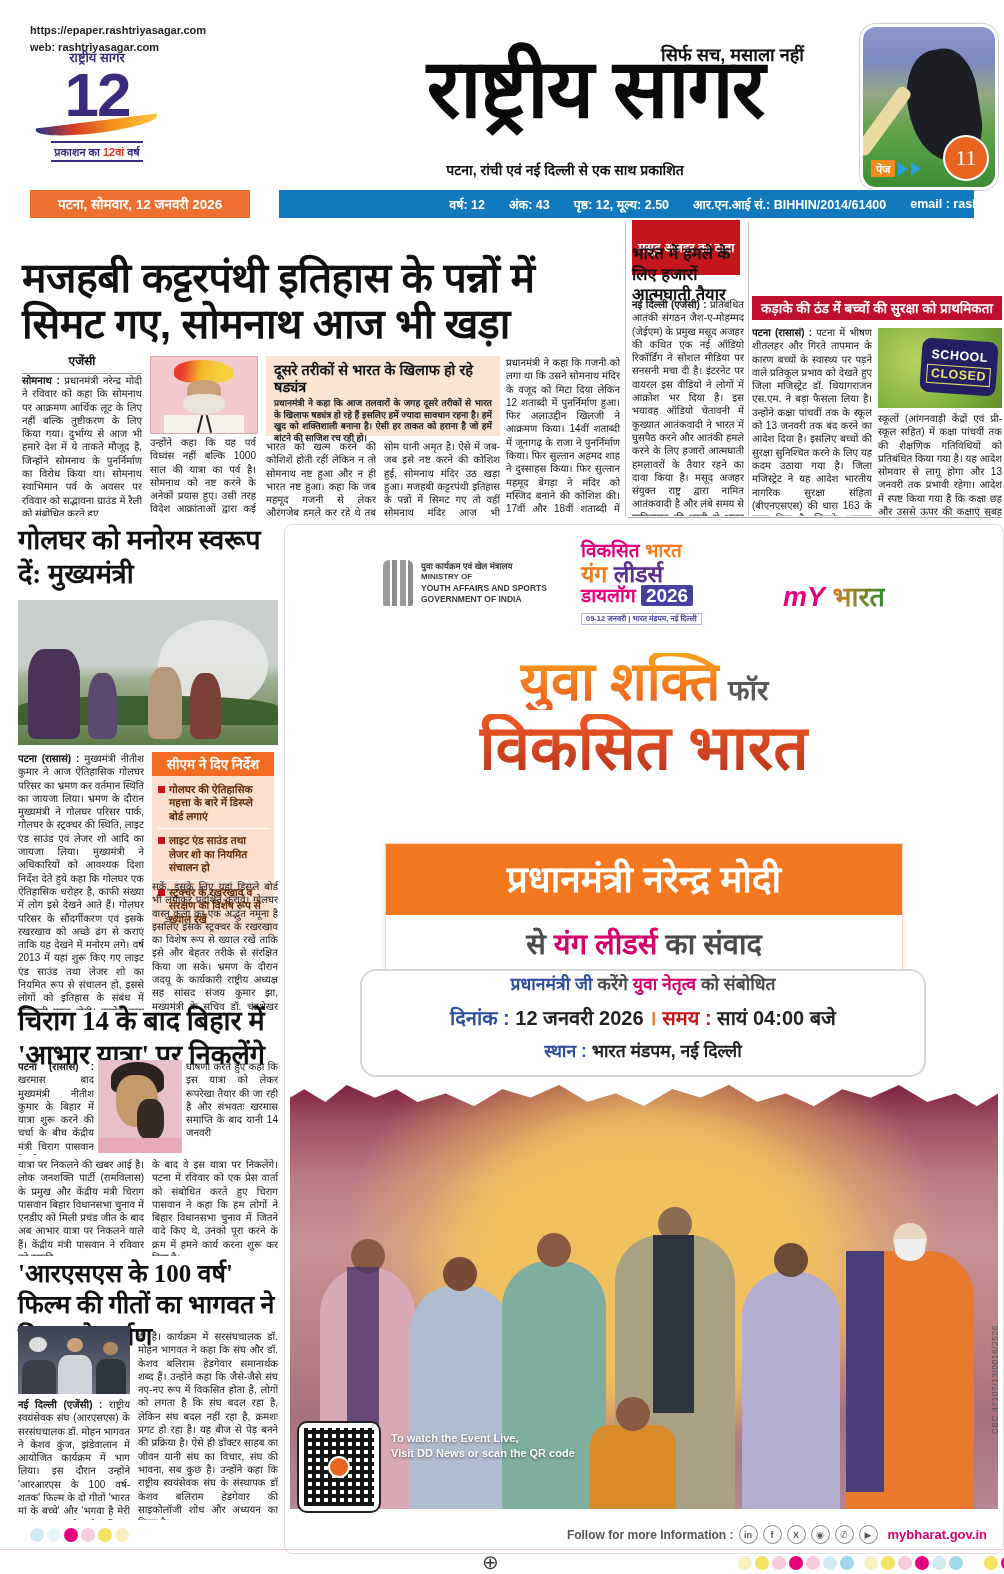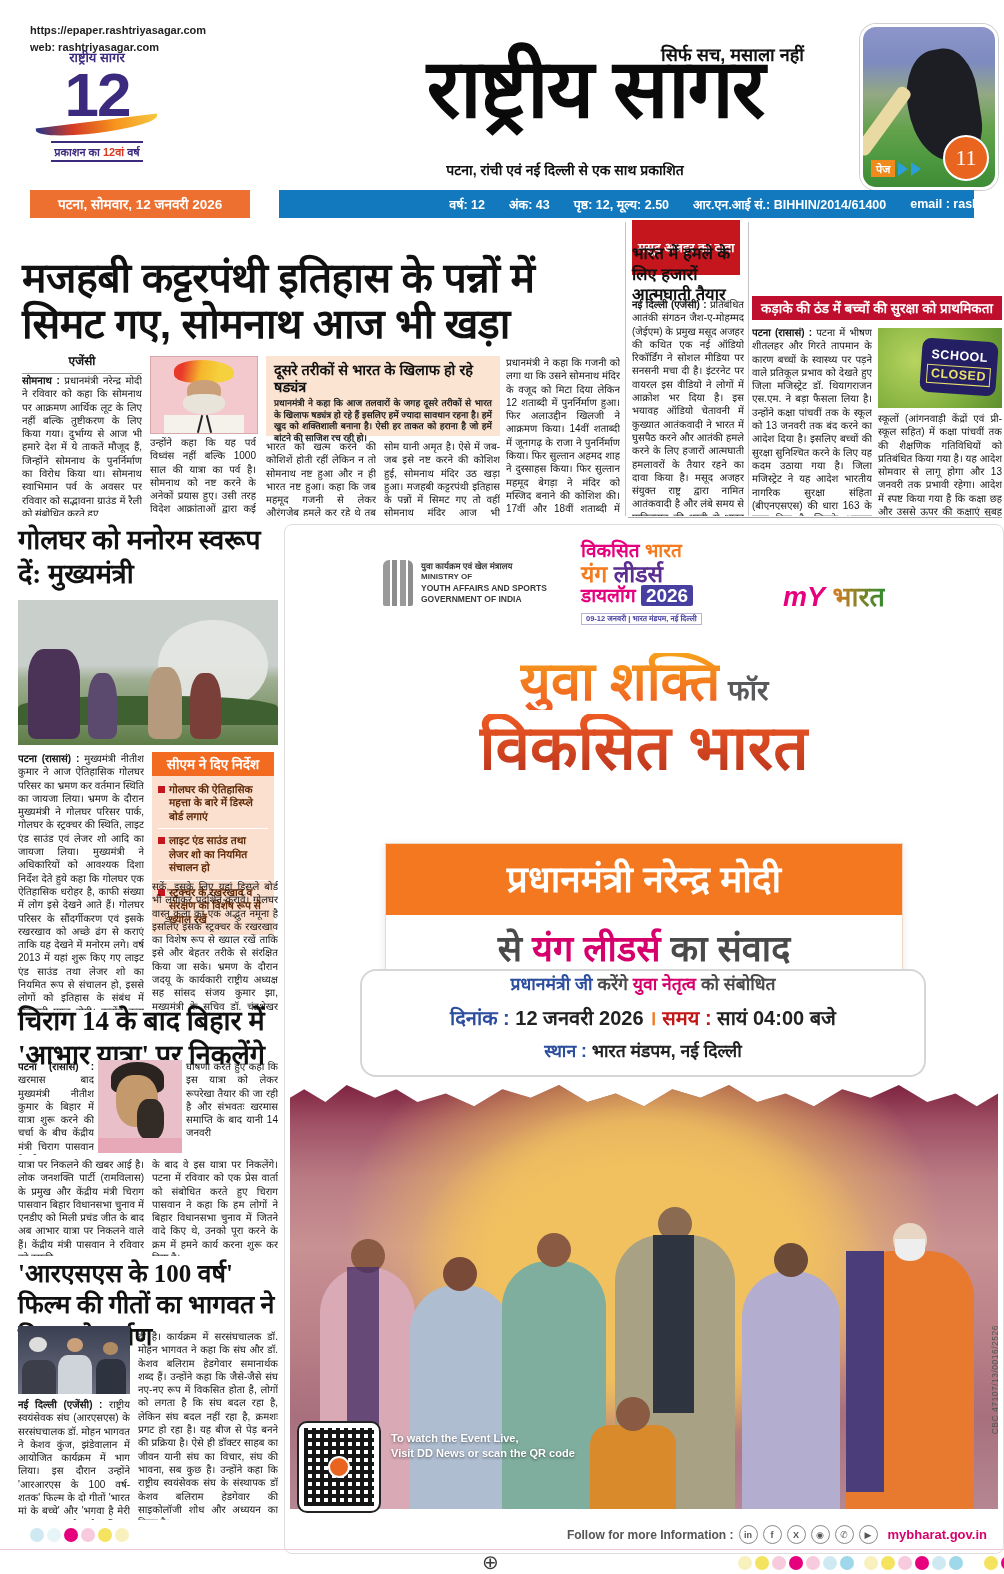--- a/index.html
+++ b/index.html
@@ -122,21 +122,21 @@
   .mybharat .my{color:#e6007e;font-style:italic;}
   .mybharat .bh{background:linear-gradient(90deg,#f47b20,#2e8b2e);-webkit-background-clip:text;
       background-clip:text;color:transparent;}
   .ad-t1{font-size:54px;font-weight:800;background:linear-gradient(180deg,#f7a01b,#ef5a24);
       -webkit-background-clip:text;background-clip:text;color:transparent;display:inline-block;}
   .ad-t1b{font-size:28px;font-weight:800;color:#58595b;}
   .ad-t2{font-size:62px;font-weight:800;background:linear-gradient(180deg,#ef5a24,#b5301d);
       -webkit-background-clip:text;background-clip:text;color:transparent;display:inline-block;line-height:1.1;}
   .pm-card{border:1px solid #f0d7c4;background:#fff;box-shadow:0 2px 8px rgba(0,0,0,.10);}
   .pm-banner{background:#f4781f;color:#fff;font-size:37px;font-weight:800;text-align:center;padding:8px 6px 12px;}
-  .pm-sub{text-align:center;font-size:36px;font-weight:800;color:#4a4a4a;padding:8px 0 12px;}
+  .pm-sub{text-align:center;font-size:29px;font-weight:800;color:#4a4a4a;padding:8px 0 12px;}
   .pm-sub .pk{color:#d6006d;}
   .pm-lines{border:2px solid #d6d6d6;border-radius:16px;text-align:center;background:#fff;
       padding-top:0;box-sizing:border-box;}
   .pl1{font-size:17.5px;font-weight:800;color:#4a4a4a;}
   .pl2{font-size:20px;font-weight:800;color:#222;margin-top:9px;}
   .pl3{font-size:17.5px;font-weight:800;color:#222;margin-top:7px;}
   .blue{color:#2d4e9e;} .pink{color:#d6006d;} .redd{color:#c21717;} .ora{color:#f4781f;}
   .ad-photo{background:
       radial-gradient(ellipse at 50% 36%, rgba(242,194,94,.85) 0 30%, rgba(242,194,94,0) 60%),
       linear-gradient(180deg,#7e2340 0%,#a05166 9%,#b97b84 22%,#c89193 38%,#bb8289 58%,#a86f7d 78%,#b58793 100%);

